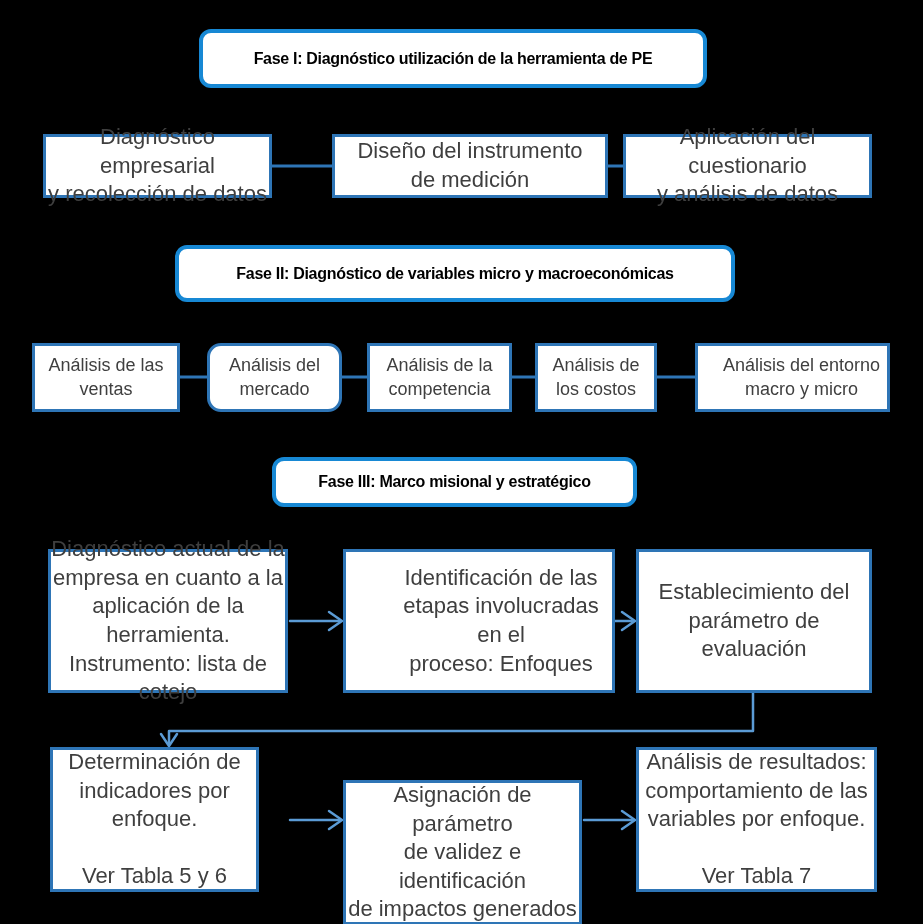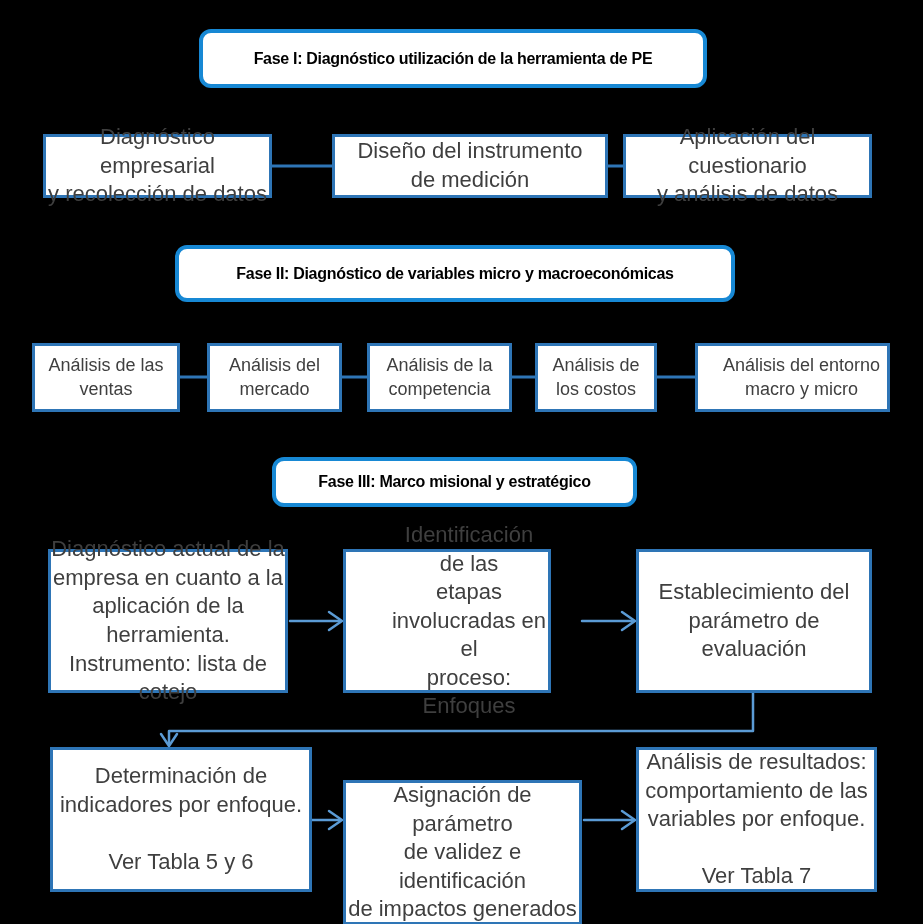--- a/index.html
+++ b/index.html
@@ -61,42 +61,42 @@
   <div class="box" style="left:43px;top:134px;width:229px;height:64px;">Diagnóstico empresarial
 y recolección de datos</div>
   <div class="box" style="left:332px;top:134px;width:276px;height:64px;">Diseño del instrumento
 de medición</div>
   <div class="box" style="left:623px;top:134px;width:249px;height:64px;">Aplicación del cuestionario
 y análisis de datos</div>
 
   <div class="hdr" style="left:175px;top:245px;width:560px;height:57px;">Fase II: Diagnóstico de variables micro y macroeconómicas</div>
   <div class="box r2" style="left:32px;top:343px;width:148px;height:69px;">Análisis de las
 ventas</div>
-  <div class="box r2" style="left:207px;top:343px;width:135px;height:69px;">Análisis del
+  <div class="box r2" style="left:207px;top:343px;width:135px;height:69px;border-radius:14px;">Análisis del
 mercado</div>
   <div class="box r2" style="left:535px;top:343px;width:122px;height:69px;">Análisis de
 los costos</div>
   <div class="box r2" style="left:367px;top:343px;width:145px;height:69px;">Análisis de la
 competencia</div>
   <div class="box r2" style="left:695px;top:343px;width:195px;height:69px;padding-left:18px;">Análisis del entorno
 macro y micro</div>
 
   <div class="hdr" style="left:272px;top:457px;width:365px;height:50px;">Fase III: Marco misional y estratégico</div>
   <div class="box" style="left:48px;top:549px;width:240px;height:144px;">Diagnóstico actual de la
 empresa en cuanto a la
 aplicación de la
 herramienta.
 Instrumento: lista de
 cotejo</div>
-  <div class="box" style="left:343px;top:549px;width:208px;height:144px;padding-left:44px;">Identificación de las
+  <div class="box" style="left:343px;top:549px;width:272px;height:144px;padding-left:44px;">Identificación de las
 etapas involucradas en el
 proceso: Enfoques</div>
   <div class="box" style="left:636px;top:549px;width:236px;height:144px;">Establecimiento del
 parámetro de evaluación</div>
-  <div class="box" style="left:50px;top:747px;width:262px;height:145px;">Determinación de
+  <div class="box" style="left:50px;top:747px;width:209px;height:145px;">Determinación de
 indicadores por enfoque.
 
 Ver Tabla 5 y 6</div>
   <div class="box" style="left:343px;top:780px;width:239px;height:145px;">Asignación de parámetro
 de validez e identificación
 de impactos generados</div>
   <div class="box" style="left:636px;top:747px;width:241px;height:145px;">Análisis de resultados:
 comportamiento de las
 variables por enfoque.
 

